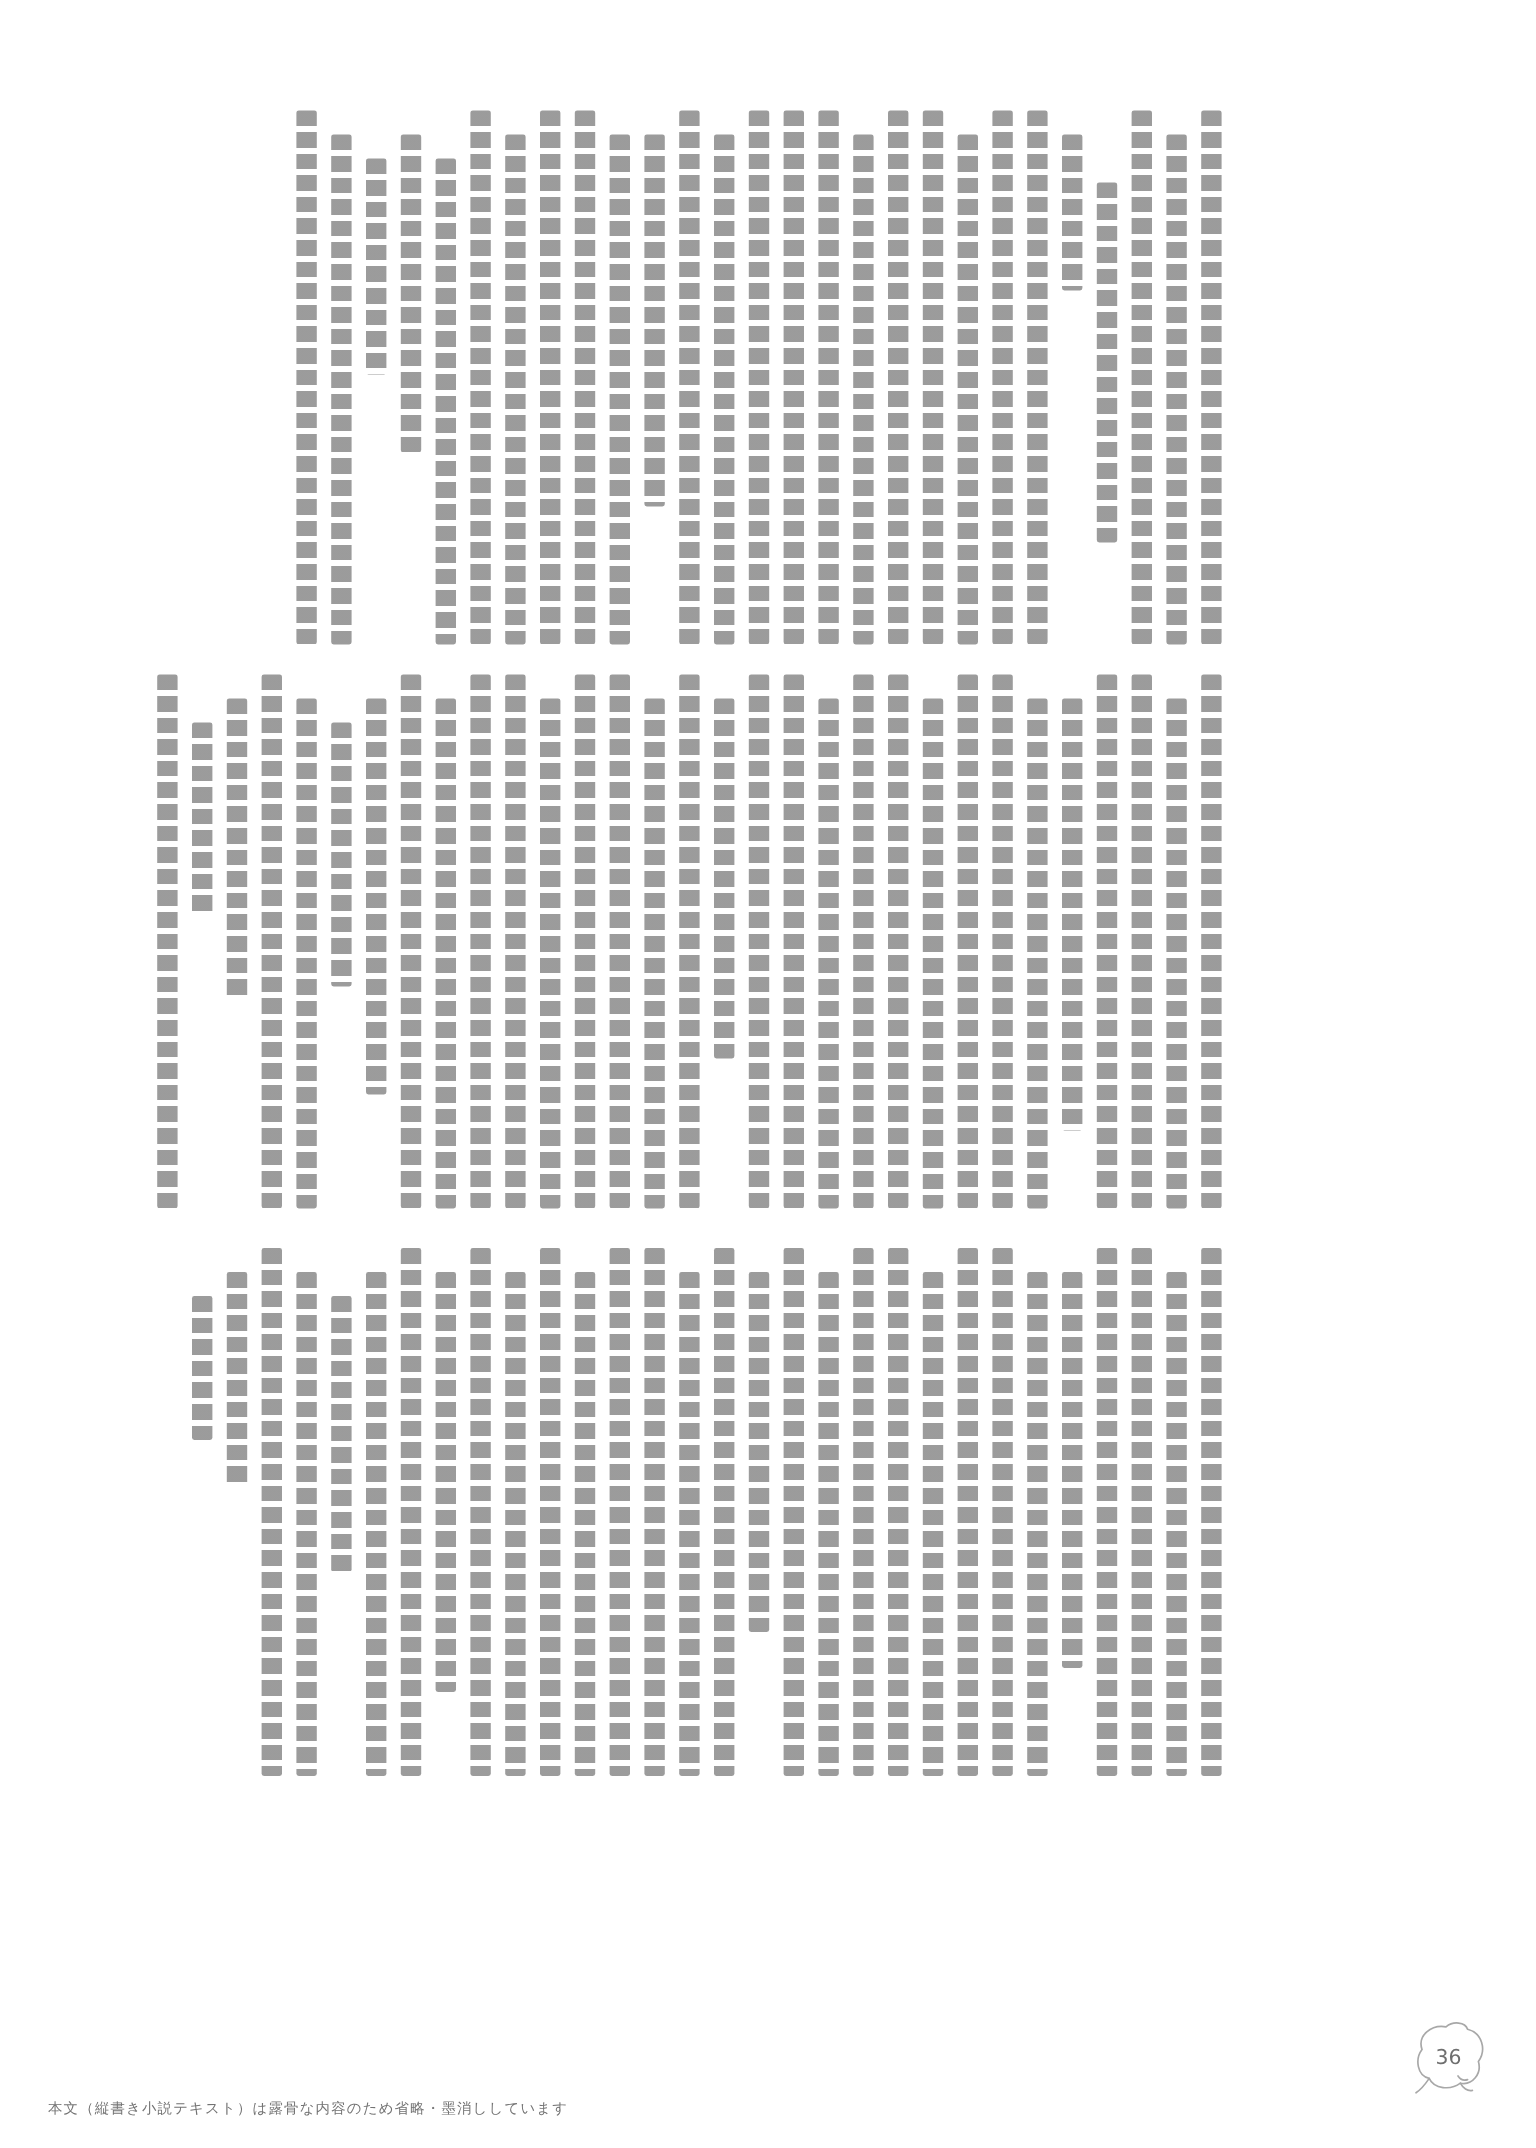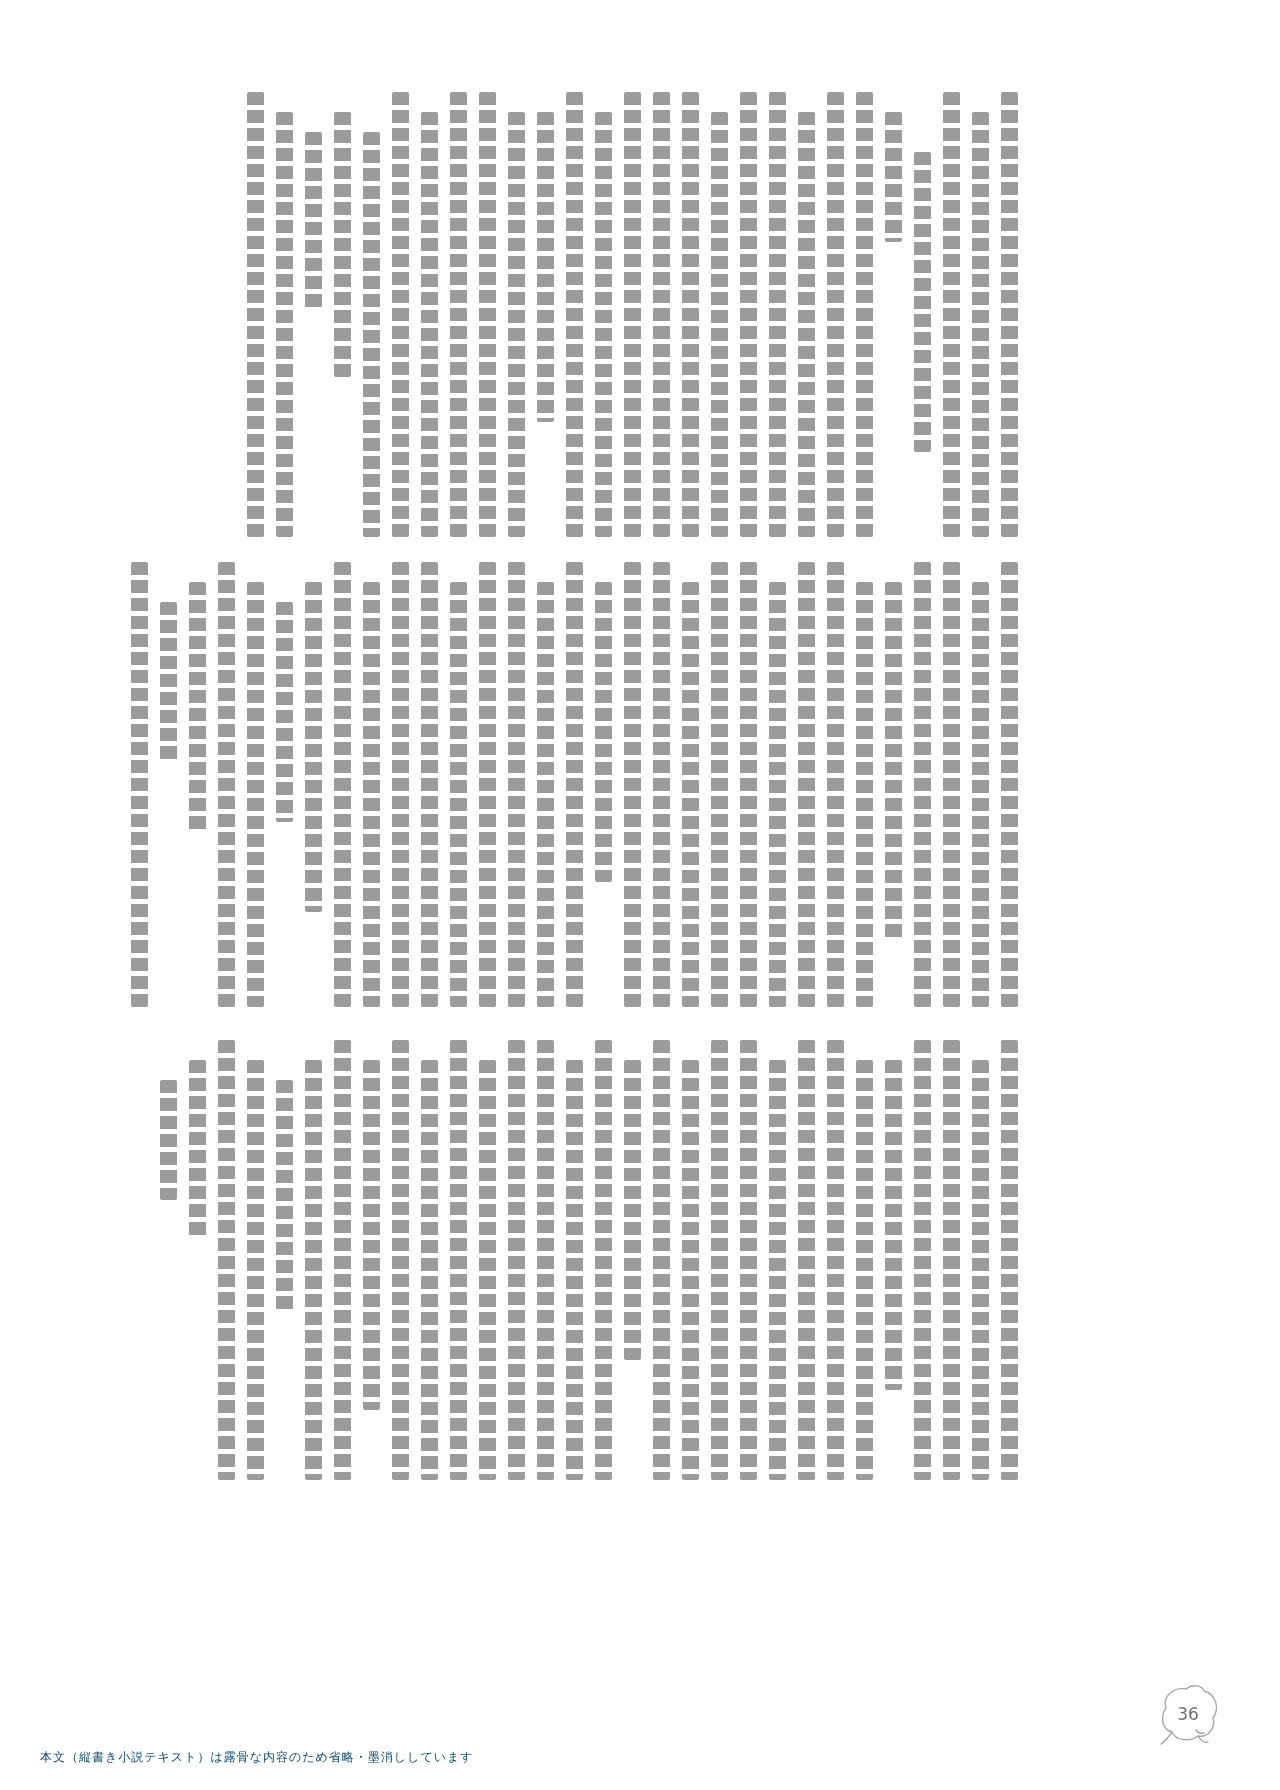--- a/index.html
+++ b/index.html
@@ -32,26 +32,26 @@
       #4a4a4a 0px, #4a4a4a 13px,
       transparent 13px, transparent 18px
     );
     opacity:0.55;
   }
   .redaction-notice{
     position:absolute;
     left:40px;
     bottom:24px;
     font-size:12px;
-    color:#0c4a6e;
+    color:#737373;
     letter-spacing:1px;
   }
   .page-number-doodle{
     position:absolute;
-    right:56px;
+    right:37px;
     bottom:42px;
     width:72px;
     height:66px;
     text-align:right;
   }
   .page-number-doodle svg{display:block;}
 </style>
 </head>
 <body>
 

